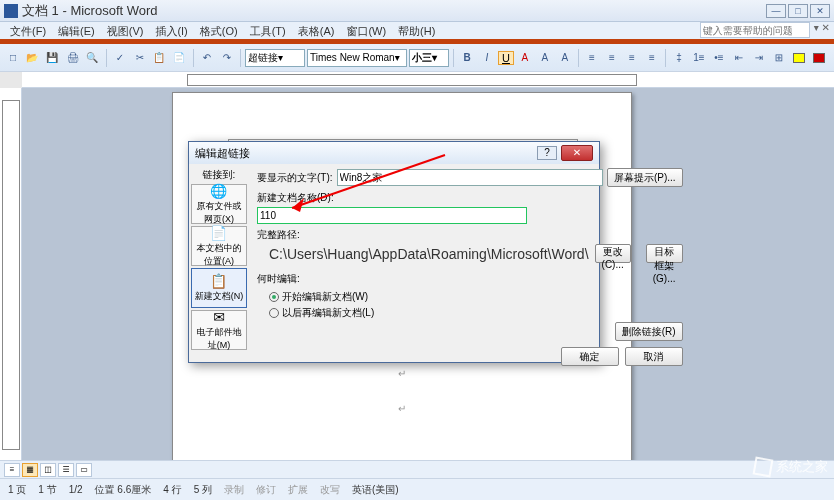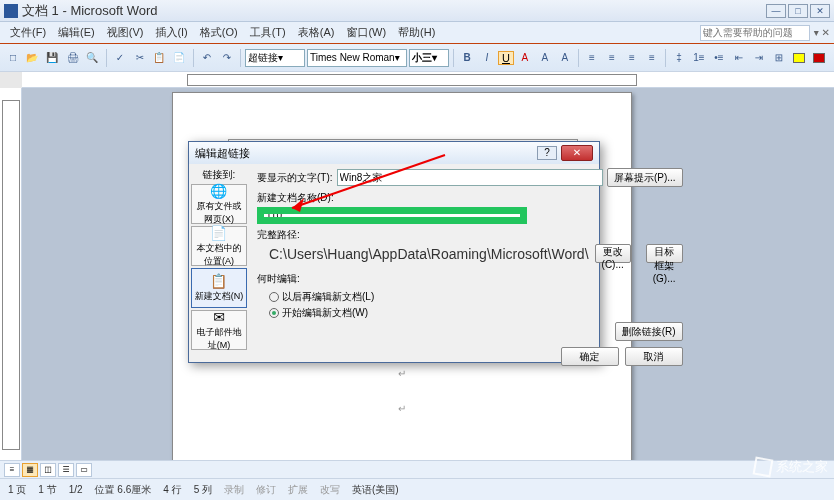--- a/index.html
+++ b/index.html
@@ -4,21 +4,21 @@
 <style>
 * { box-sizing: border-box; margin: 0; padding: 0; font-family: "Microsoft YaHei", SimSun, Arial, sans-serif; }
 body { background: #e8e8e8; width: 834px; height: 500px; overflow: hidden; position: relative; font-size: 11px; }
 
 .titlebar { height: 22px; background: linear-gradient(#eef3fa, #dce6f4); display: flex; align-items: center; padding: 0 4px; border-bottom: 1px solid #b8c8dc; }
 .titlebar .icon { width: 14px; height: 14px; background: #2b579a; margin-right: 4px; }
 .titlebar .title { flex: 1; font-size: 13px; color: #333; }
 .titlebar .winbtns { display: flex; }
 .titlebar .winbtn { width: 20px; height: 14px; border: 1px solid #8a9cb2; background: #e6eef8; margin-left: 2px; font-size: 9px; text-align: center; line-height: 12px; color: #3a5a8a; }
 
-.menubar { height: 22px; background: #e8f0fa; display: flex; align-items: center; padding: 0 4px; border-bottom: 1px solid #c2410c; }
+.menubar { height: 22px; background: #e8f0fa; display: flex; align-items: flex-start; padding: 0 4px; border-bottom: 5px solid #c2410c; }
 .menubar .menu { padding: 2px 6px; font-size: 11px; color: #333; }
 .menubar .help-input { width: 110px; height: 16px; border: 1px solid #b8c8dc; background: #fff; font-size: 10px; padding: 0 2px; color: #999; margin-left: auto; }
 .menubar .help-x { margin-left: 4px; font-size: 10px; color: #666; }
 
 .toolbar { height: 28px; background: linear-gradient(#e8f0fa, #dce8f6); display: flex; align-items: center; padding: 0 4px; border-bottom: 1px solid #c8d4e4; gap: 2px; overflow: hidden; }
 .tb-btn { width: 18px; height: 18px; border: 1px solid transparent; display: flex; align-items: center; justify-content: center; font-size: 10px; color: #3a5a8a; }
 .tb-sep { width: 1px; height: 18px; background: #b8c8dc; margin: 0 2px; }
 .tb-dd { height: 18px; border: 1px solid #8ab; background: #fff; font-size: 10px; padding: 0 2px; display: flex; align-items: center; }
 .tb-dd.style { width: 60px; }
 .tb-dd.font { width: 100px; }
@@ -59,21 +59,21 @@
 .linkto-lbl { font-size: 10px; text-align: center; margin-bottom: 2px; }
 .linkto-btn { width: 56px; height: 40px; border: 1px solid #aaa; background: #f8f8f8; margin-bottom: 2px; display: flex; flex-direction: column; align-items: center; justify-content: center; font-size: 9px; text-align: center; padding: 2px; }
 .linkto-btn.sel { border: 1px solid #3a6aaf; background: #e8f0fc; }
 .linkto-btn .ico { font-size: 14px; margin-bottom: 1px; }
 
 .dlg-main { flex: 1; padding: 4px 8px; font-size: 10px; }
 .row { display: flex; align-items: center; margin-bottom: 4px; gap: 4px; }
 .row label { white-space: nowrap; }
 .txt-input { border: 1px solid #8aa; background: #fff; height: 17px; padding: 0 2px; font-size: 10px; }
 .txt-input.display { flex: 1; }
-.txt-input.docname { width: 270px; border: 7px solid #22c55e; }
+.txt-input.docname { width: 270px; border: 1px solid #22c55e; }
 .dlg-btn { height: 19px; border: 1px solid #888; background: linear-gradient(#fff, #e4e4e4); padding: 0 6px; font-size: 10px; border-radius: 2px; }
 .path-txt { font-size: 14px; color: #333; margin: 2px 0 6px 12px; }
 .sub-lbl { font-size: 10px; margin-bottom: 2px; }
 .group-lbl { font-size: 10px; margin: 4px 0; }
 .radio-row { display: flex; align-items: center; gap: 3px; margin: 2px 0 2px 12px; font-size: 10px; }
 .radio { width: 10px; height: 10px; border: 1px solid #666; border-radius: 50%; display: inline-flex; align-items: center; justify-content: center; }
 .radio.checked::after { content: ""; width: 4px; height: 4px; background: #3a6; border-radius: 50%; }
 .btn-row { display: flex; justify-content: flex-end; gap: 6px; margin-top: 6px; }
 .btn-row.mid { margin-top: 0; }
 
@@ -234,26 +234,26 @@
       <div class="sub-lbl">完整路径:</div>
       <div style="display:flex;gap:6px">
         <div class="path-txt" style="flex:1">C:\Users\Huang\AppData\Roaming\Microsoft\Word\</div>
         <div style="display:flex;flex-direction:row;gap:15px">
           <button class="dlg-btn">更改(C)...</button>
           <button class="dlg-btn">目标框架(G)...</button>
         </div>
       </div>
       <div class="group-lbl">何时编辑:</div>
       <div class="radio-row">
+        <span class="radio checked"></span>
+        <span>开始编辑新文档(W)</span>
+      </div>
+      <div class="radio-row">
         <span class="radio"></span>
         <span>以后再编辑新文档(L)</span>
-      </div>
-      <div class="radio-row">
-        <span class="radio checked"></span>
-        <span>开始编辑新文档(W)</span>
       </div>
       <div class="btn-row mid">
         <button class="dlg-btn">删除链接(R)</button>
       </div>
       <div class="btn-row">
         <button class="dlg-btn" style="width:58px">确定</button>
         <button class="dlg-btn" style="width:58px">取消</button>
       </div>
     </div>
   </div>

